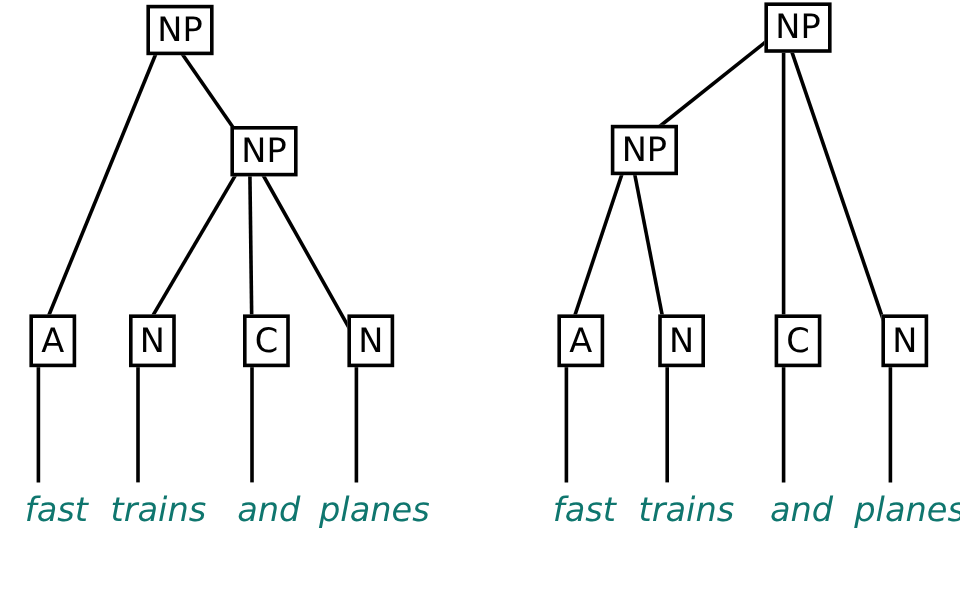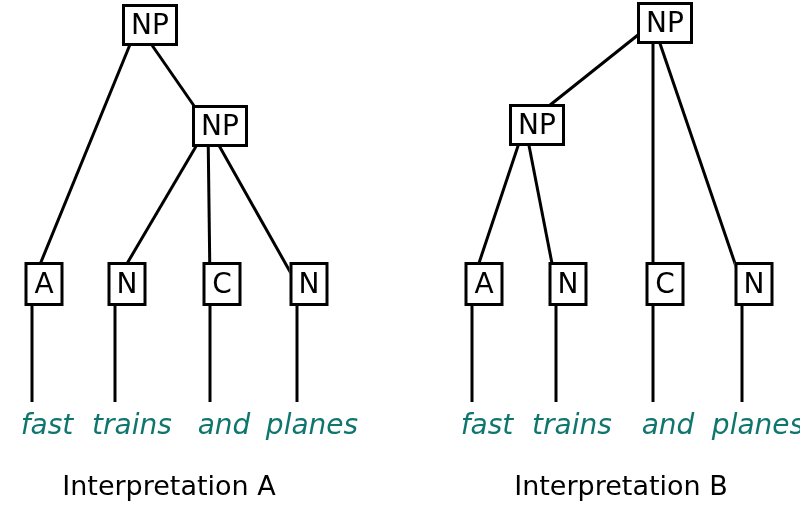--- a/index.html
+++ b/index.html
@@ -99,15 +99,13 @@
       <div class="node leaf" style="left: 472px; top: 284px;">A</div>
       <div class="node leaf" style="left: 556px; top: 284px;">N</div>
       <div class="node leaf" style="left: 653px; top: 284px;">C</div>
       <div class="node leaf" style="left: 742px; top: 284px;">N</div>
       <div class="word" style="left: 475px; top: 425px;">fast</div>
       <div class="word" style="left: 560px; top: 425px;">trains</div>
       <div class="word" style="left: 656px; top: 425px;">and</div>
       <div class="word" style="left: 746px; top: 425px;">planes</div>
     </div>
 
-  <div class="caption" id="caption-0" style="left: 169px; top: 485px;">Interpretation A</div>
-  <div class="caption" id="caption-1" style="left: 621px; top: 485px;">Interpretation B</div>
 </div>
 
 </body></html>

